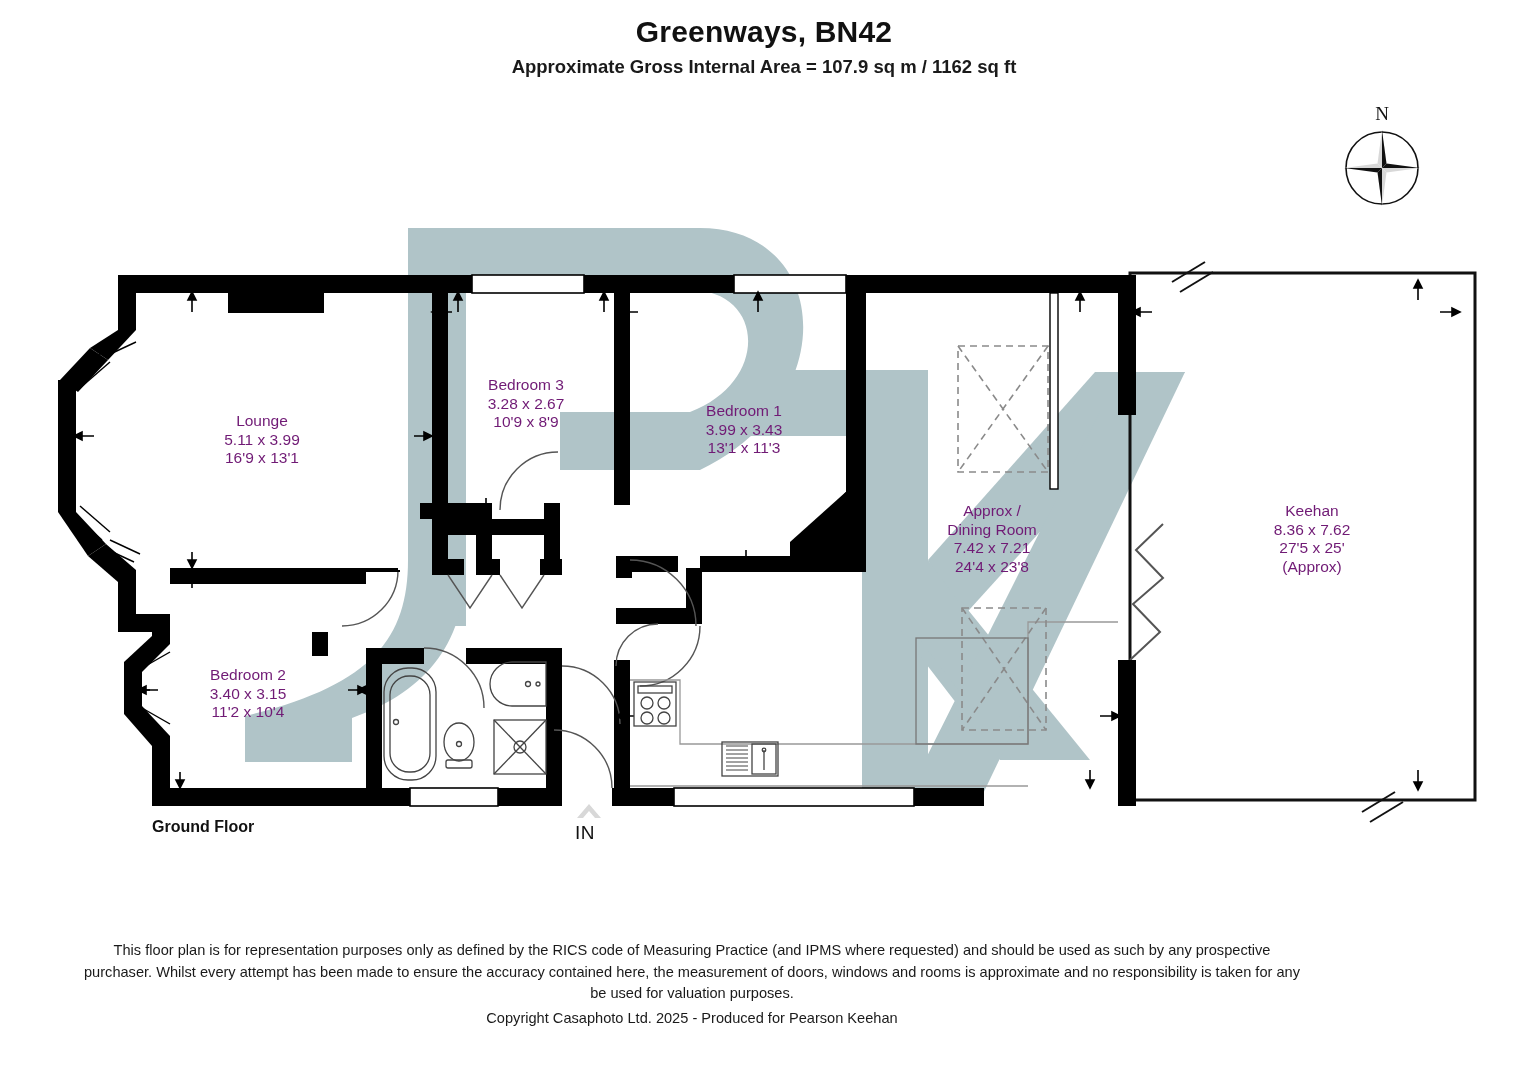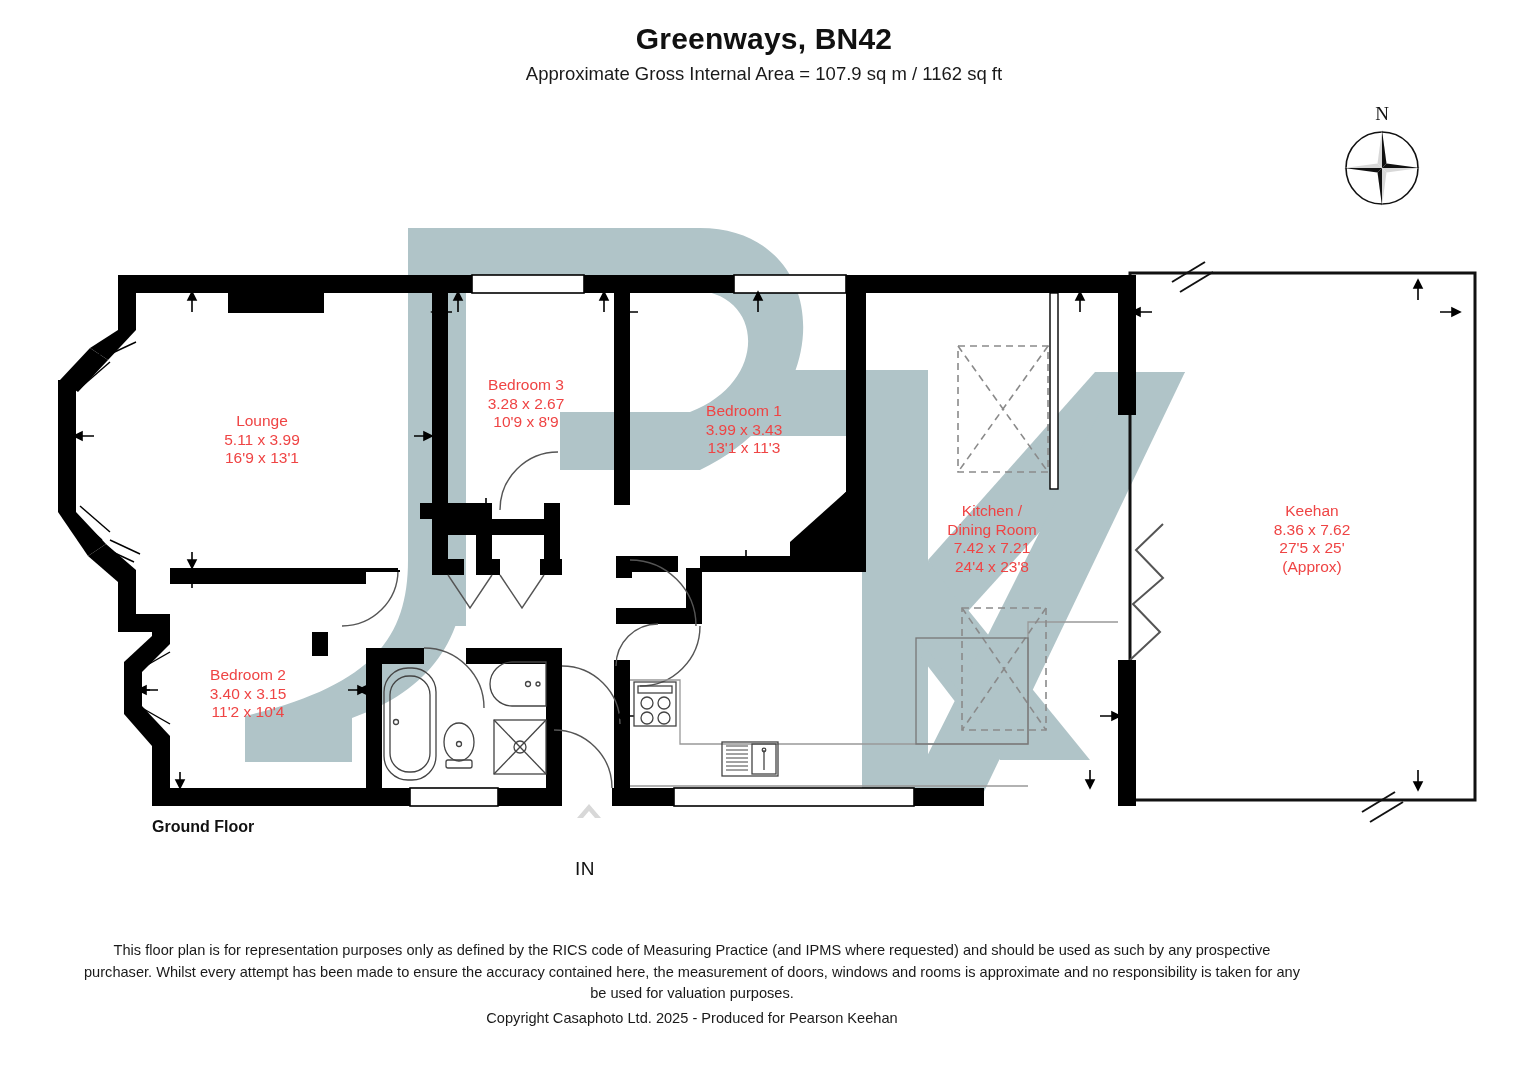--- a/index.html
+++ b/index.html
@@ -22,31 +22,31 @@
   }
   
   .header {
     position: absolute;
     top: 0; left: 0;
     width: 1528px;
     text-align: center;
   }
   .title {
     margin: 0;
-    padding-top: 22px;
+    padding-top: 15px;
     font-size: 30px;
     font-weight: bold;
     letter-spacing: 0.2px;
     color: #111;
   }
   .subtitle {
     margin: 0;
     padding-top: 7px;
     font-size: 18.5px;
-    font-weight: normal;
+    font-weight: bold;
     color: #1a1a1a;
   }
   
   .compass {
     position: absolute;
     left: 1322px;
     top: 104px;
     width: 120px;
     height: 110px;
   }
@@ -75,29 +75,28 @@
     font-weight: bold;
     color: #111;
   }
   .in-label {
     position: absolute;
     left: 575px;
     top: 822px;
     font-size: 19px;
     color: #111;
     letter-spacing: 0.5px;
-    margin-top: 36px;
   }
   
   .room-label {
     position: absolute;
     text-align: center;
     font-size: 15.5px;
     line-height: 18.5px;
-    color: #ef4444;
+    color: #701a75;
     white-space: nowrap;
     pointer-events: none;
   }
   
   .footer {
     position: absolute;
     left: 0;
     top: 940px;
     width: 1384px;
     text-align: center;
@@ -463,21 +462,21 @@
     <div>13'1 x 11'3</div>
   </div>
 
   <div class="room-label" style="left:172px; top:666px; width:152px;">
     <div>Bedroom 2</div>
     <div>3.40 x 3.15</div>
     <div>11'2 x 10'4</div>
   </div>
 
   <div class="room-label" style="left:912px; top:502px; width:160px;">
-    <div>Kitchen /</div>
+    <div>Approx /</div>
     <div>Dining Room</div>
     <div>7.42 x 7.21</div>
     <div>24'4 x 23'8</div>
   </div>
 
   <div class="room-label" style="left:1234px; top:502px; width:156px;">
     <div>Keehan</div>
     <div>8.36 x 7.62</div>
     <div>27'5 x 25'</div>
     <div>(Approx)</div>

